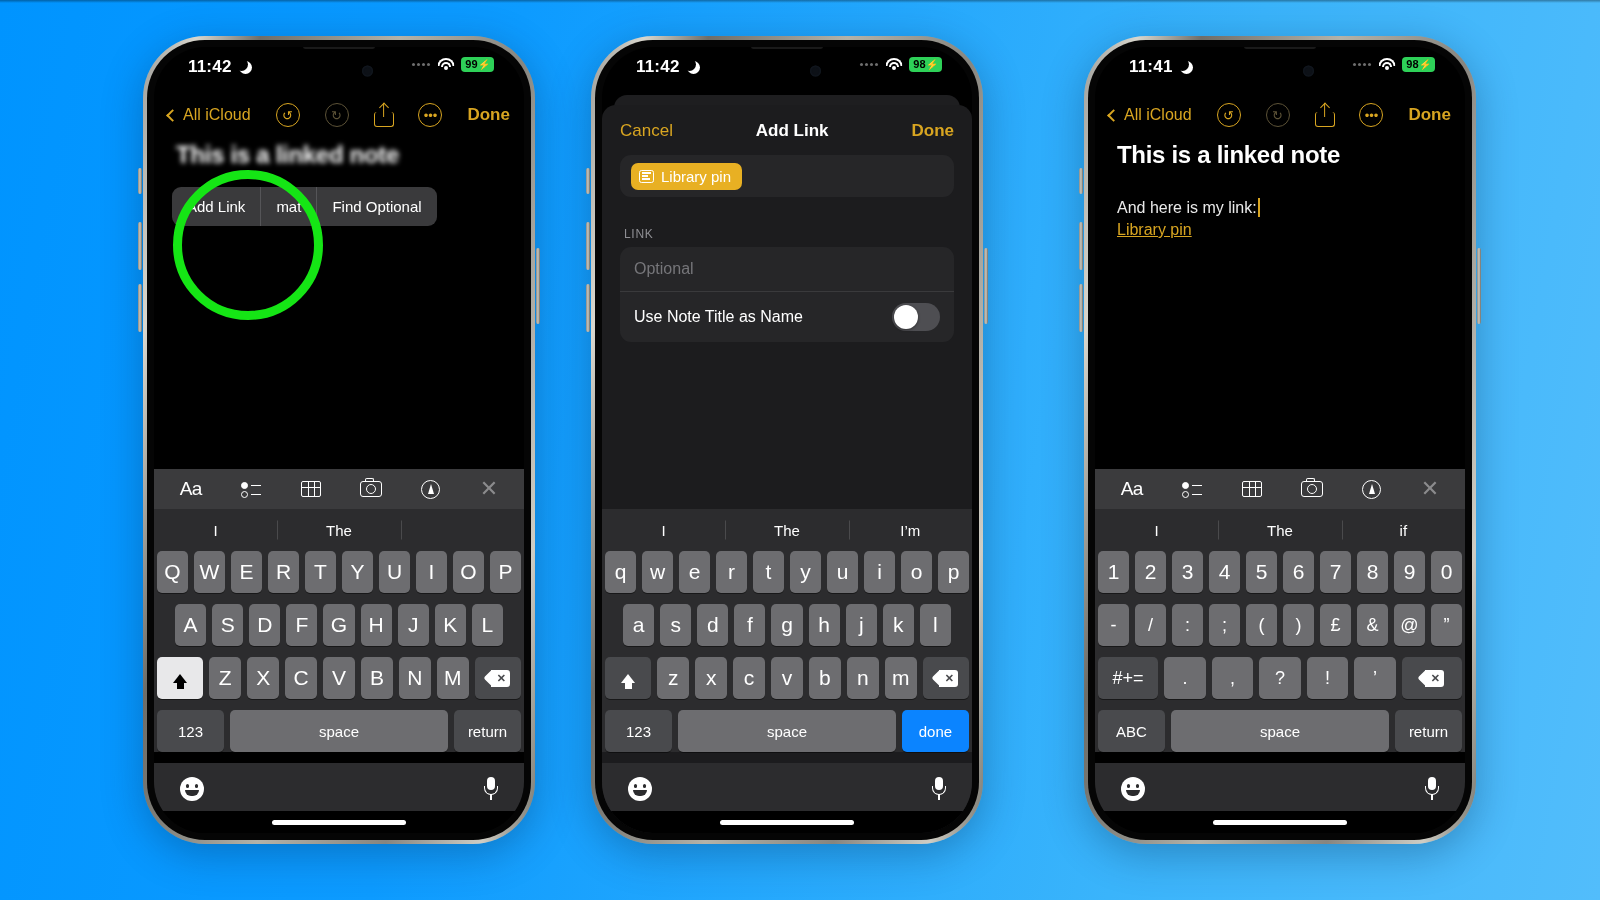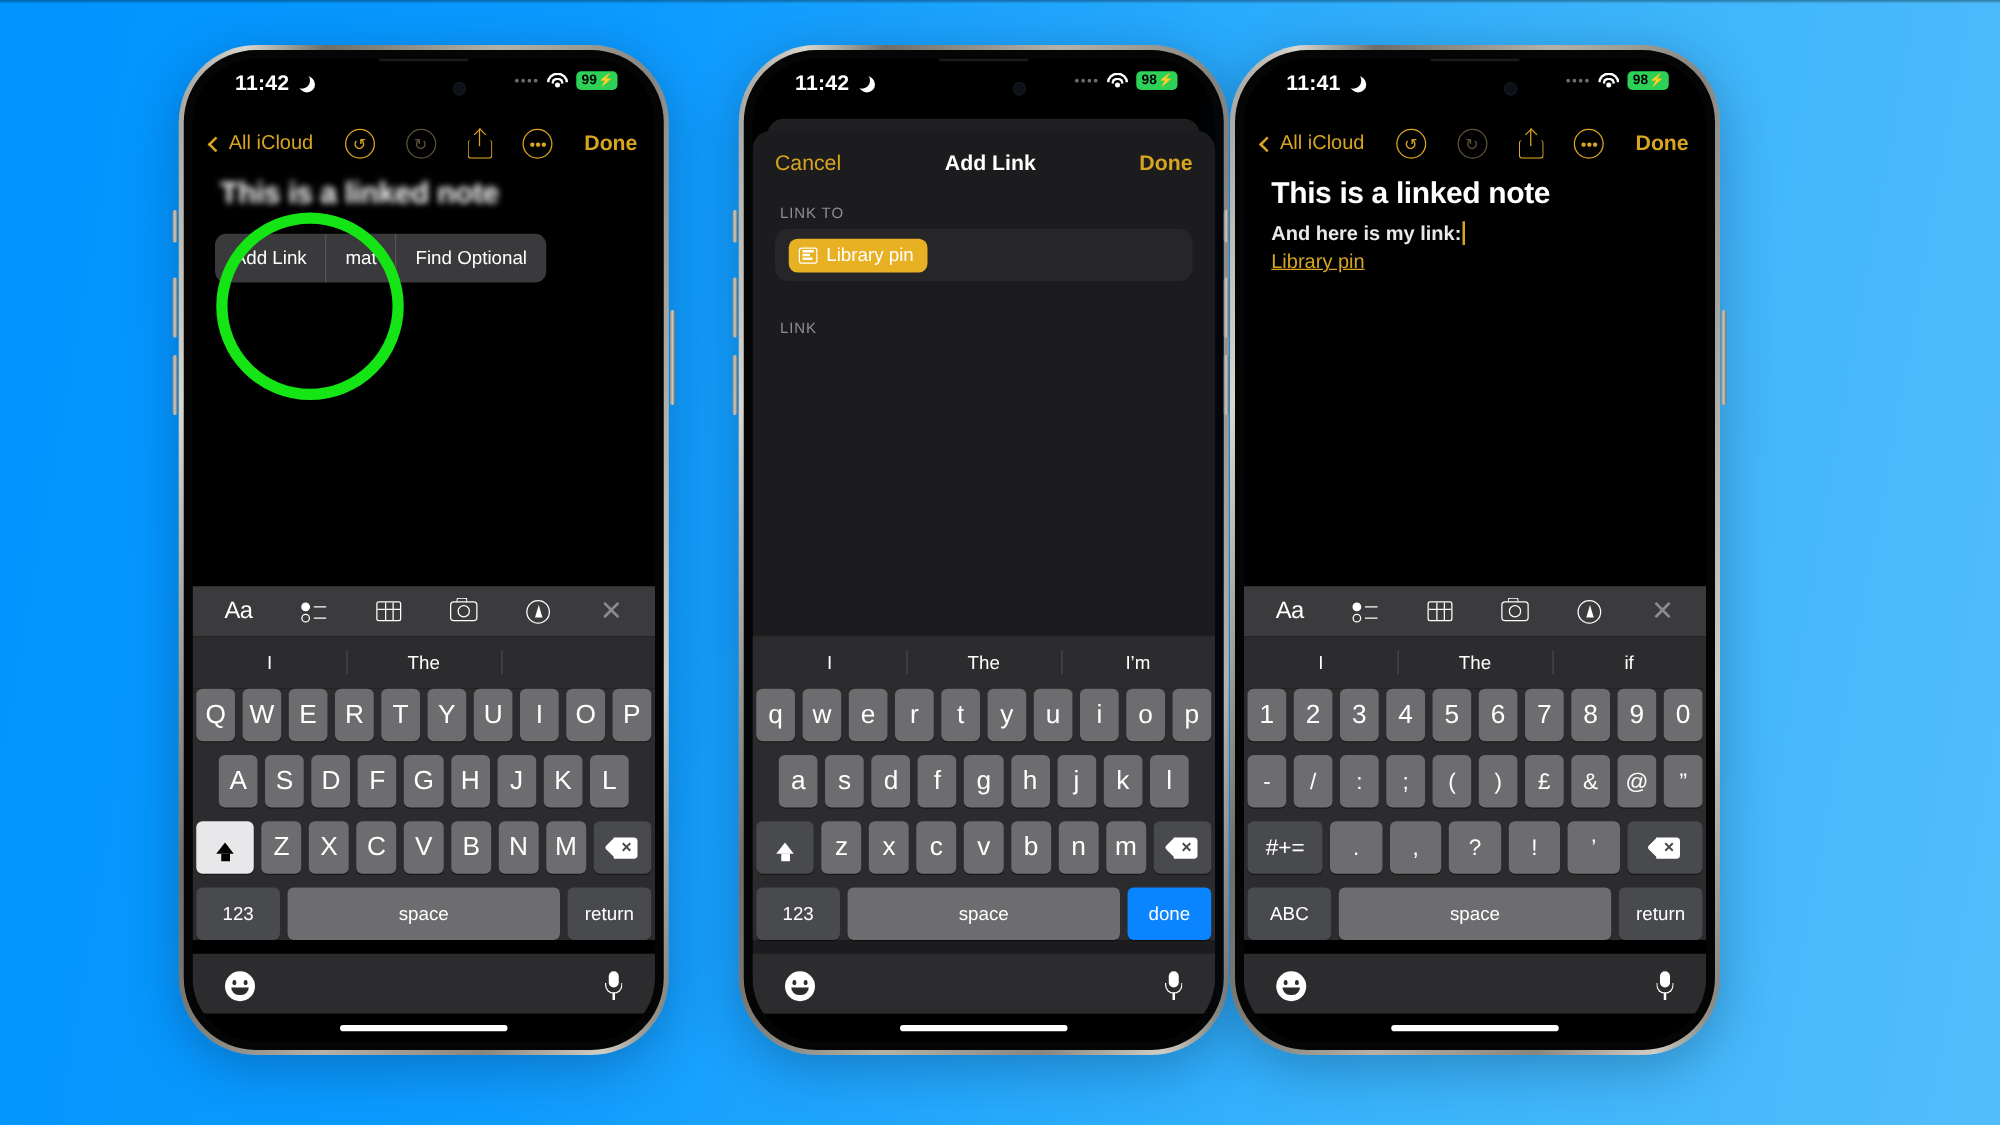--- a/index.html
+++ b/index.html
@@ -35,21 +35,21 @@
   }
   .screen {
     position: relative;
     width: 100%; height: 100%;
     border-radius: 51px;
     background: #000;
     overflow: hidden;
   }
   #phone1 { left: 143px; top: 36px; }
   #phone2 { left: 591px; top: 36px; }
-  #phone3 { left: 984px; top: 36px; }
+  #phone3 { left: 1084px; top: 36px; }
 
   
   .btn-side {
     position: absolute; background: linear-gradient(90deg,#8c8a84,#cbc9c0,#6e6c66);
     border-radius: 2px;
   }
   .btn-left-1 { left: -5px; top: 132px; width: 4px; height: 26px; }
   .btn-left-2 { left: -5px; top: 186px; width: 4px; height: 48px; }
   .btn-left-3 { left: -5px; top: 248px; width: 4px; height: 48px; }
   .btn-right-1 { right: -5px; top: 212px; width: 4px; height: 76px; }
@@ -509,32 +509,42 @@
       </div>
     </div>
 
     <div class="sheet-back"></div>
     <div class="sheet">
       <div class="sheet-head">
         <span class="sheet-cancel">Cancel</span>
         <span class="sheet-title">Add Link</span>
         <span class="sheet-done">Done</span>
       </div>
-      <div class="sheet-section-label">LINK TO</div>
       <div class="sheet-field">
         <span class="chip">
           <span class="chip-ic">
                 <i></i>
                 <i></i>
                 <i></i>
               </span>
           <span>Library pin</span>
         </span>
       </div>
       <div class="sheet-section-label" style="margin-top:22px;">LINK</div>
+      <div class="sheet-group">
+        <div class="sheet-row">
+          <span class="placeholder">Optional</span>
+        </div>
+        <div class="sheet-row">
+          <span class="row-label">Use Note Title as Name</span>
+          <span class="toggle">
+                <span class="knob"></span>
+              </span>
+        </div>
+      </div>
     </div>
 
     <div class="kb-wrap">
       <div class="predict-bar">
         <span class="predict">I</span>
         <span class="predict">The</span>
         <span class="predict">I’m</span>
       </div>
       <div class="keyboard">
         <div class="krow">
@@ -654,21 +664,21 @@
             <span class="arrh"></span>
       </span>
       <span class="icon-circ">
             <span>•••</span>
           </span>
       <span class="tb-done">Done</span>
     </div>
 
     <div class="note-body">
       <div class="note-title">This is a linked note</div>
-      <div style="margin-top:8px;font-weight:bold;">
+      <div style="margin-top:29px;">
         <span class="note-text" style="margin-top:0">And here is my link:</span><span class="caret"></span>
       </div>
       <div><a class="note-link">Library pin</a></div>
     </div>
 
     <div class="kb-wrap">
       <div class="format-bar">
         <span class="fb-ic fb-aa">Aa</span>
         <span class="fb-ic">
           <span class="ic-checklist">

